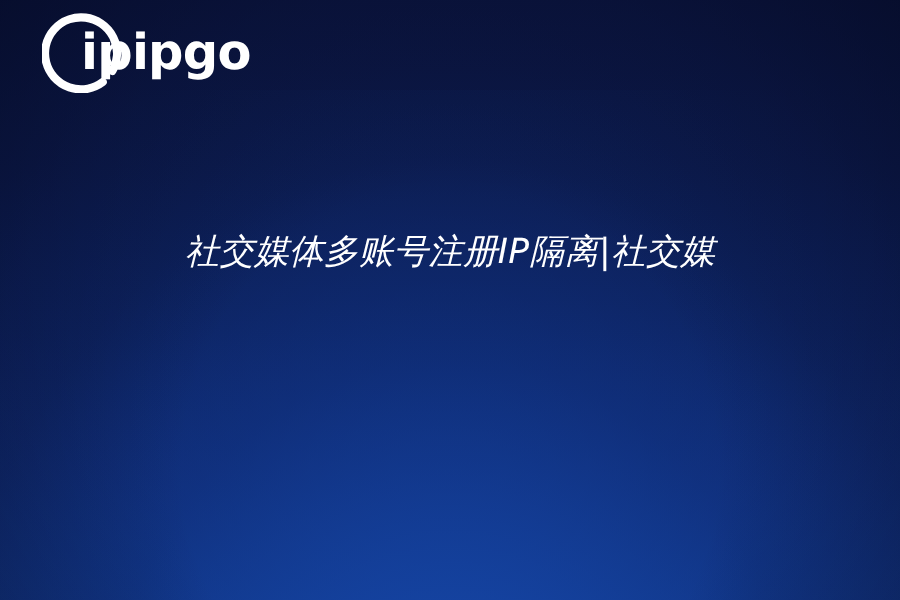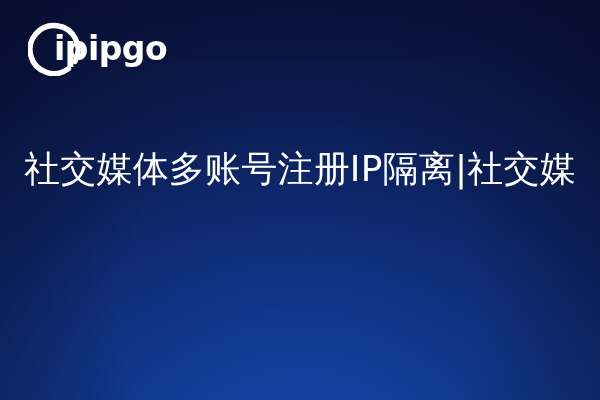--- a/index.html
+++ b/index.html
@@ -69,21 +69,21 @@
         rgba(0,0,0,0) 0%,
         rgba(0,0,0,0) 42%,
         rgba(6, 12, 42, 0.34) 74%,
         rgba(4, 9, 34, 0.62) 100%);
   }
 
   
   .logo {
     position: absolute;
     left: 28px;
-    top: 22px;
+    top: 8px;
     width: 150px;
     height: 56px;
   }
   .logo-ring {
     position: absolute;
     left: 0;
     top: 0;
     width: 54px;
     height: 54px;
   }
@@ -101,25 +101,26 @@
   }
 
   
   .title {
     position: absolute;
     left: 0;
     top: 148px;
     width: 600px;
     text-align: center;
     color: #ffffff;
-    font-size: 36px;
+    font-size: 23px;
     line-height: 41px;
     font-weight: 400;
     letter-spacing: 0.2px;
     font-family: "DejaVu Sans", "Liberation Sans", sans-serif;
+    font-style: italic;
   }
   .title-line {
     display: block;
     white-space: nowrap;
   }
 </style>
 </head>
 <body>
 
 <div id="banner">

